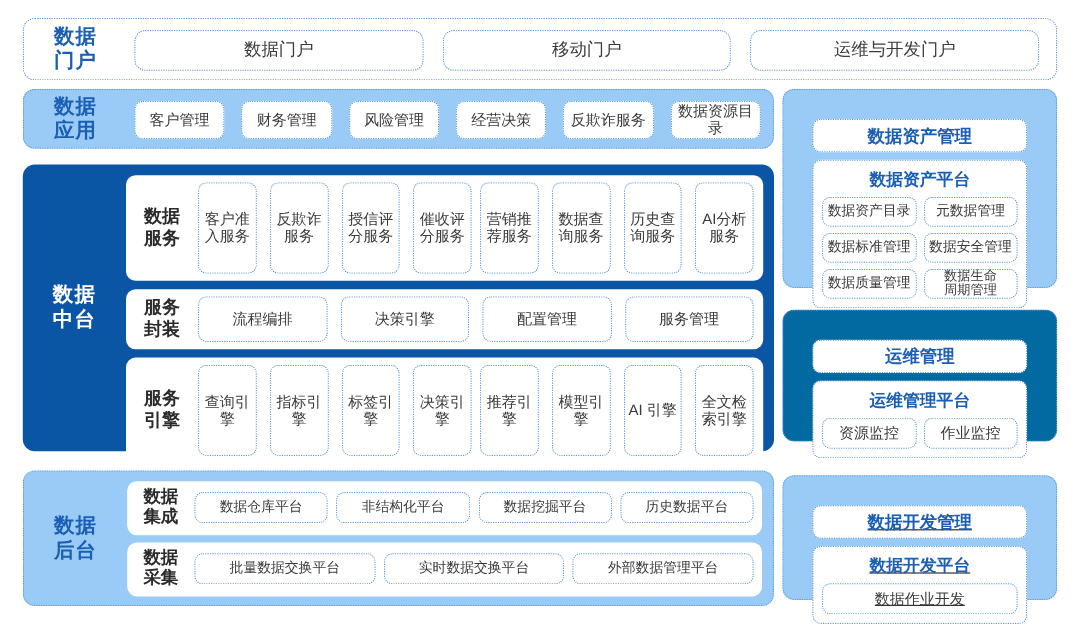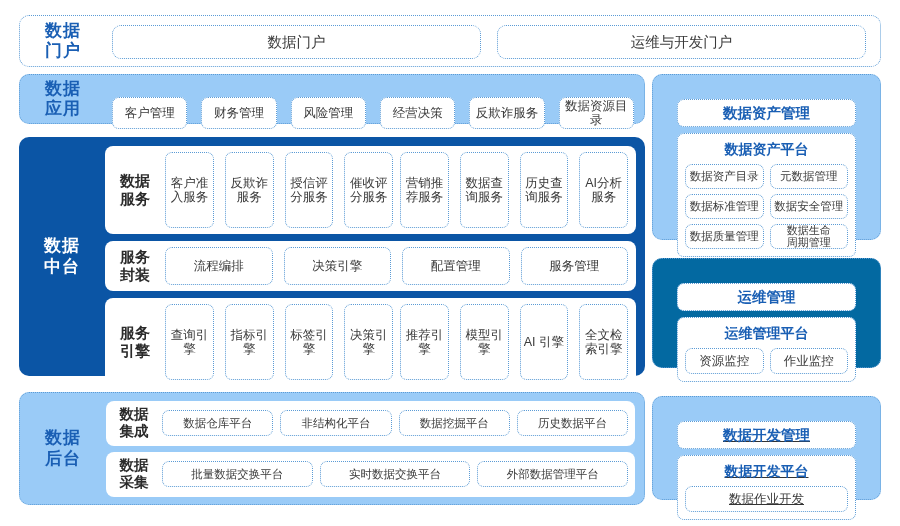--- a/index.html
+++ b/index.html
@@ -69,21 +69,21 @@
   #portal-row{left:19px;top:15px;width:862px;height:52px;}
   .portal-chips{
     position:absolute;left:92px;top:9px;right:14px;height:34px;
     display:flex;gap:16px;
   }
   .portal-chips .chip{flex:1;font-size:14.5px;border-radius:9px;border-style:dotted;}
 
   
   #app-row{left:19px;top:74px;width:626px;height:50px;}
   .app-chips{
-    position:absolute;left:92px;top:22px;right:10px;height:32px;
+    position:absolute;left:92px;top:9px;right:10px;height:32px;
     display:flex;gap:14px;
   }
   .app-chips .chip{flex:1;font-size:12.5px;border-style:dotted;}
 
   
   #mid-row{left:19px;top:137px;width:626px;height:239px;}
   .mid-inner{
     position:absolute;left:86px;top:9px;right:9px;bottom:9px;
     display:flex;flex-direction:column;gap:7px;
   }
@@ -161,20 +161,21 @@
 </head>
 <body>
 
 <div class="canvas">
 
   <div class="band outline" id="portal-row">
     <div class="side-label onwhite">数据
 门户</div>
     <div class="portal-chips">
       <div class="chip">数据门户</div>
+      <div class="chip">移动门户</div>
       <div class="chip">运维与开发门户</div>
     </div>
   </div>
 
   <div class="band fill" id="app-row">
     <div class="side-label onwhite">数据
 应用</div>
     <div class="app-chips">
       <div class="chip">客户管理</div>
       <div class="chip">财务管理</div>

